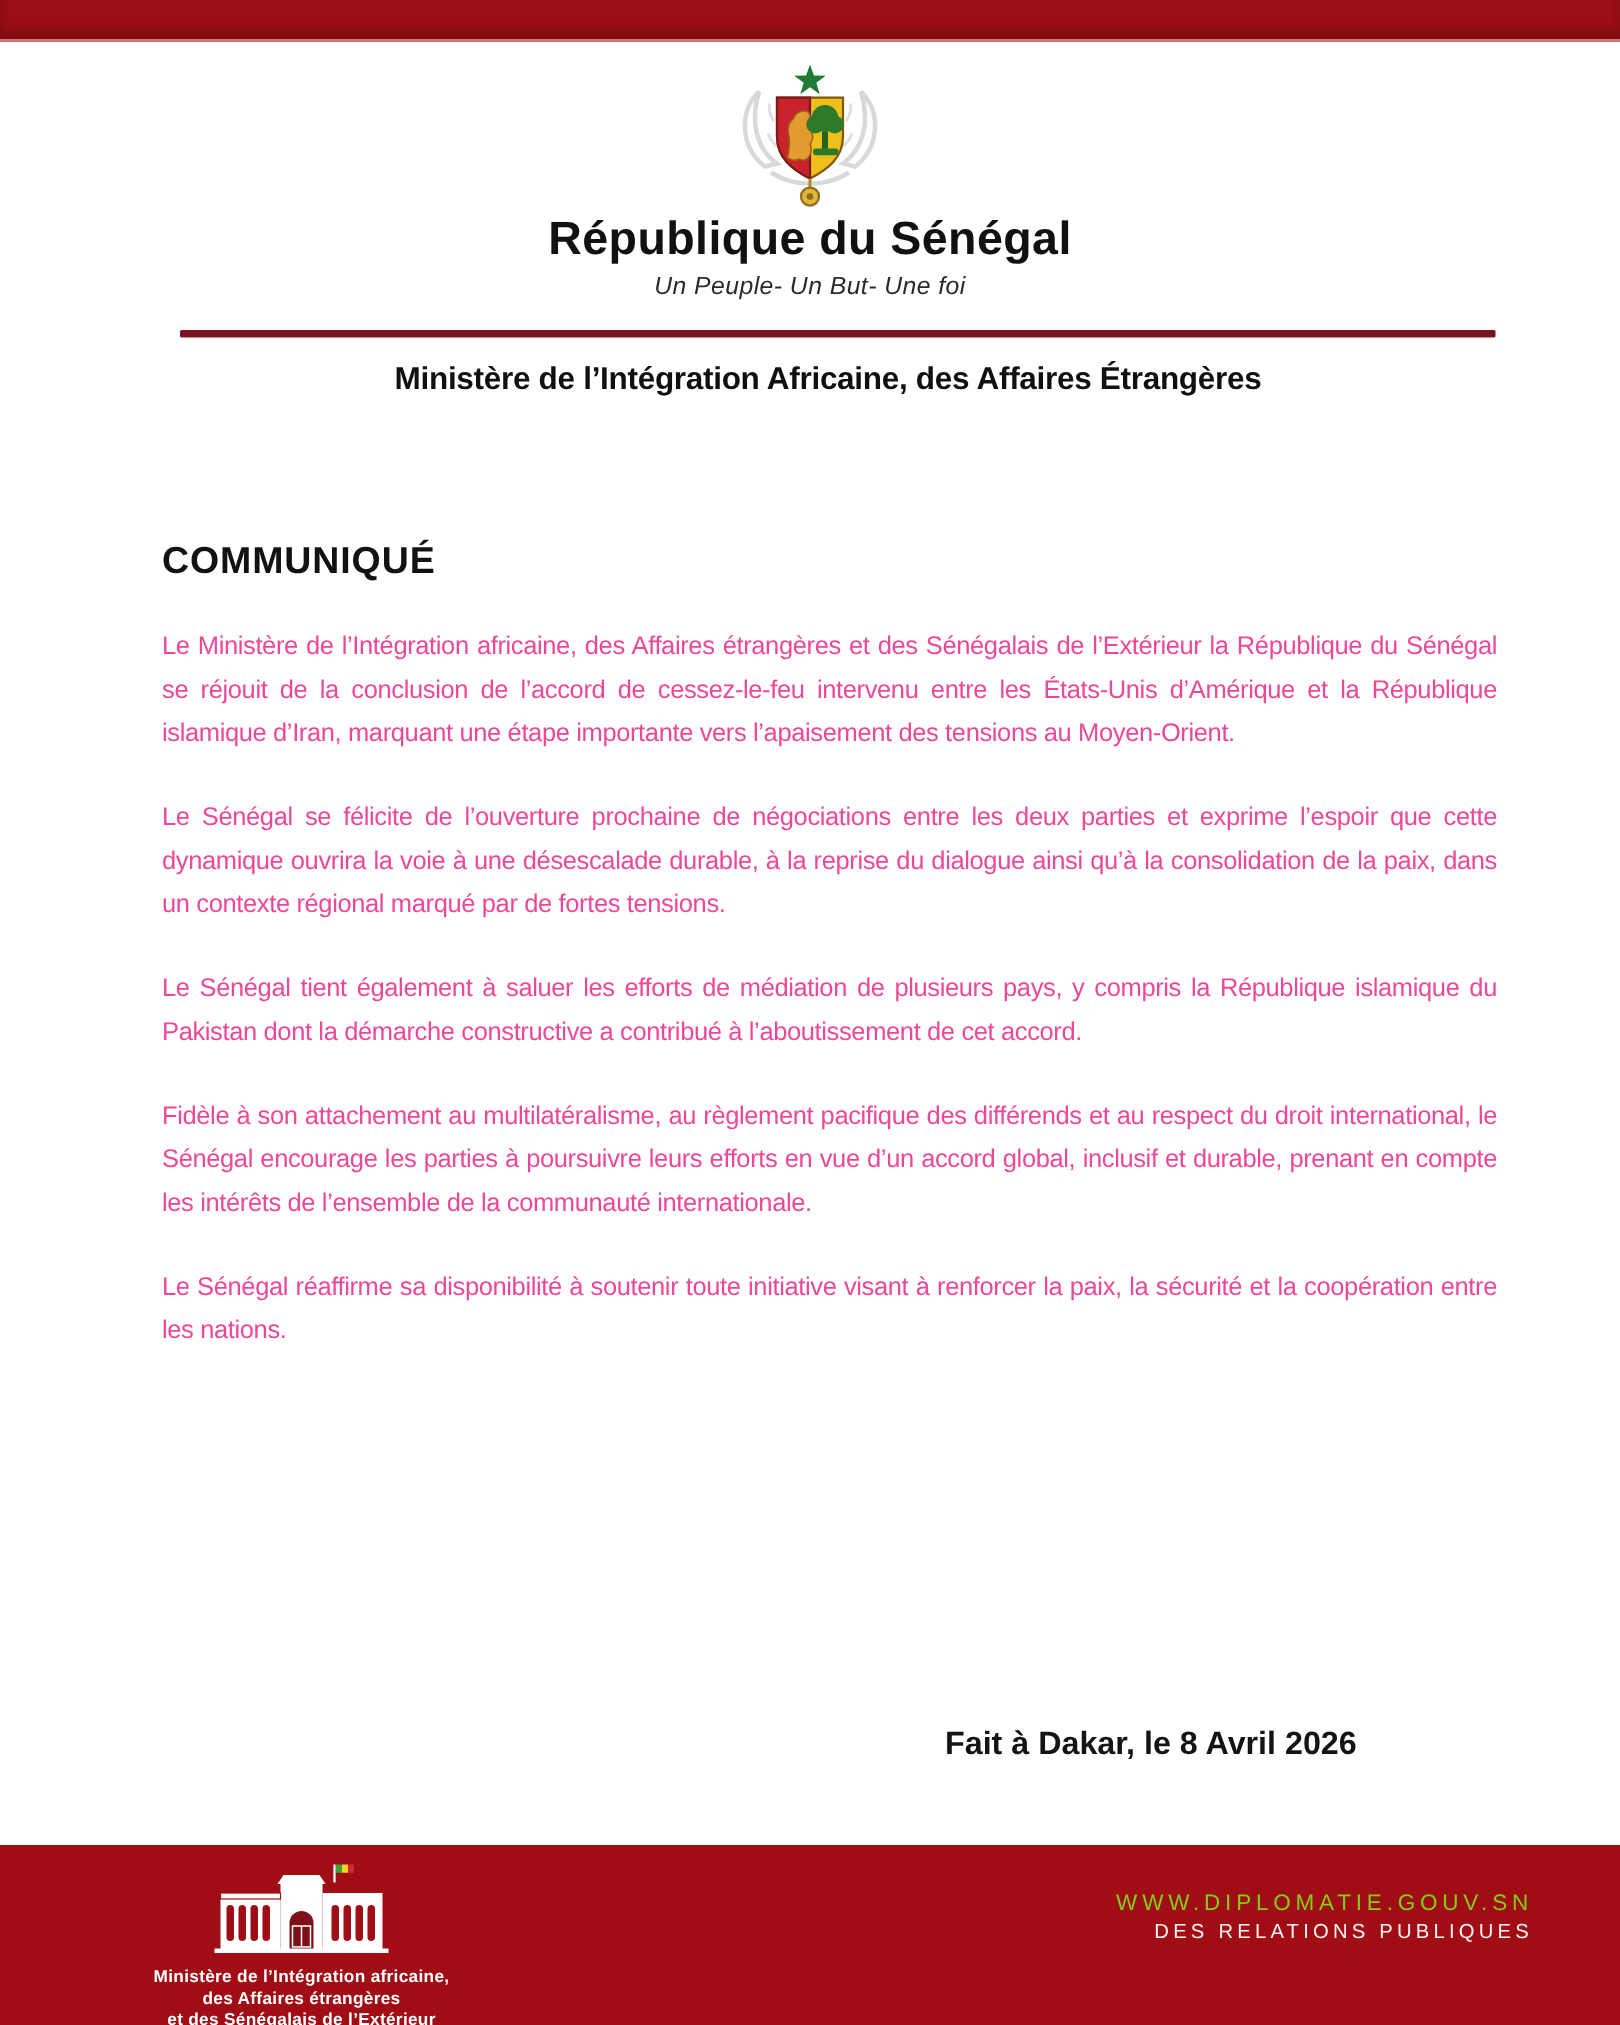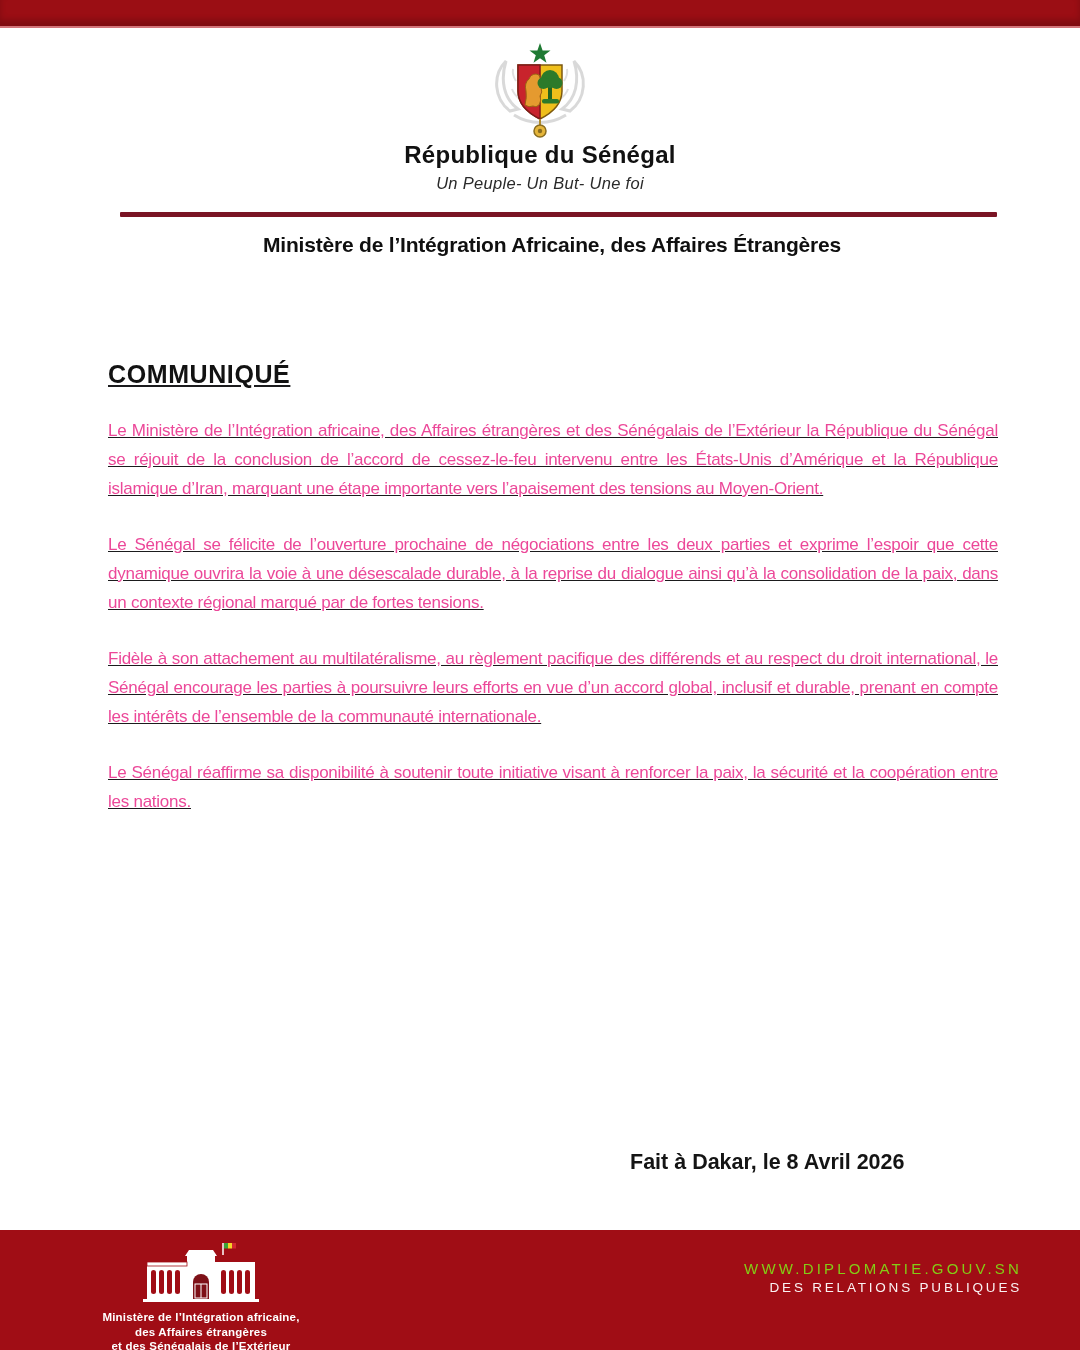--- a/index.html
+++ b/index.html
@@ -26,42 +26,42 @@
     border-bottom:2px solid rgba(255,200,205,.55);
     box-shadow:inset 0 -6px 6px rgba(0,0,0,.18);
   }
   
   .header{
     position:absolute;top:28px;left:0;right:0;
     text-align:center;
   }
   .crest{display:block;margin:13px auto 0;}
   .rep-title{
-    font-size:24px;font-weight:bold;letter-spacing:.3px;color:#111;
+    font-size:31px;font-weight:bold;letter-spacing:.3px;color:#111;
     margin-top:2px;
     text-align:center;
   }
   .motto{
     font-size:16.5px;font-style:italic;color:#2a2a2a;margin-top:5px;
     letter-spacing:.3px;
   }
   .divider{
     margin:19px 0 0 120px;width:877px;height:5px;
     background:var(--divider);
     border-radius:1px;
   }
   .ministry-head{
     margin-top:13px;
     font-size:21px;font-weight:bold;line-height:29px;color:#101010;
     letter-spacing:-0.2px;
     padding-left:24px;
   }
   
   .content{
-    position:absolute;left:108px;top:360px;width:890px;text-decoration:underline;
+    position:absolute;left:108px;top:360px;width:890px;
   }
   .doc-heading{
     font-size:25px;font-weight:bold;letter-spacing:.6px;color:#121212;
   }
   .content p{
     margin-top:27px;
     font-size:17px;line-height:29px;
     letter-spacing:-0.25px;
     text-align:justify;
     color:#ec4899;
@@ -139,20 +139,21 @@
 
     <div class="ministry-head">
       <div>Ministère de l’Intégration Africaine, des Affaires Étrangères</div>
     </div>
   </div>
 
   <div class="content">
     <div class="doc-heading">COMMUNIQUÉ</div>
     <p>Le Ministère de l’Intégration africaine, des Affaires étrangères et des Sénégalais de l’Extérieur la République du Sénégal se réjouit de la conclusion de l’accord de cessez-le-feu intervenu entre les États-Unis d’Amérique et la République islamique d’Iran, marquant une étape importante vers l’apaisement des tensions au Moyen-Orient.</p>
     <p>Le Sénégal se félicite de l’ouverture prochaine de négociations entre les deux parties et exprime l’espoir que cette dynamique ouvrira la voie à une désescalade durable, à la reprise du dialogue ainsi qu’à la consolidation de la paix, dans un contexte régional marqué par de fortes tensions.</p>
+    <p>Le Sénégal tient également à saluer les efforts de médiation de plusieurs pays, y compris la République islamique du Pakistan dont la démarche constructive a contribué à l’aboutissement de cet accord.</p>
     <p>Fidèle à son attachement au multilatéralisme, au règlement pacifique des différends et au respect du droit international, le Sénégal encourage les parties à poursuivre leurs efforts en vue d’un accord global, inclusif et durable, prenant en compte les intérêts de l’ensemble de la communauté internationale.</p>
     <p>Le Sénégal réaffirme sa disponibilité à soutenir toute initiative visant à renforcer la paix, la sécurité et la coopération entre les nations.</p>
   </div>
 
   <div class="dateline">Fait à Dakar, le 8 Avril 2026</div>
 
   <div class="footer">
     <div class="footer-left">
       
       <svg width="132" height="62" viewBox="0 0 132 62">

